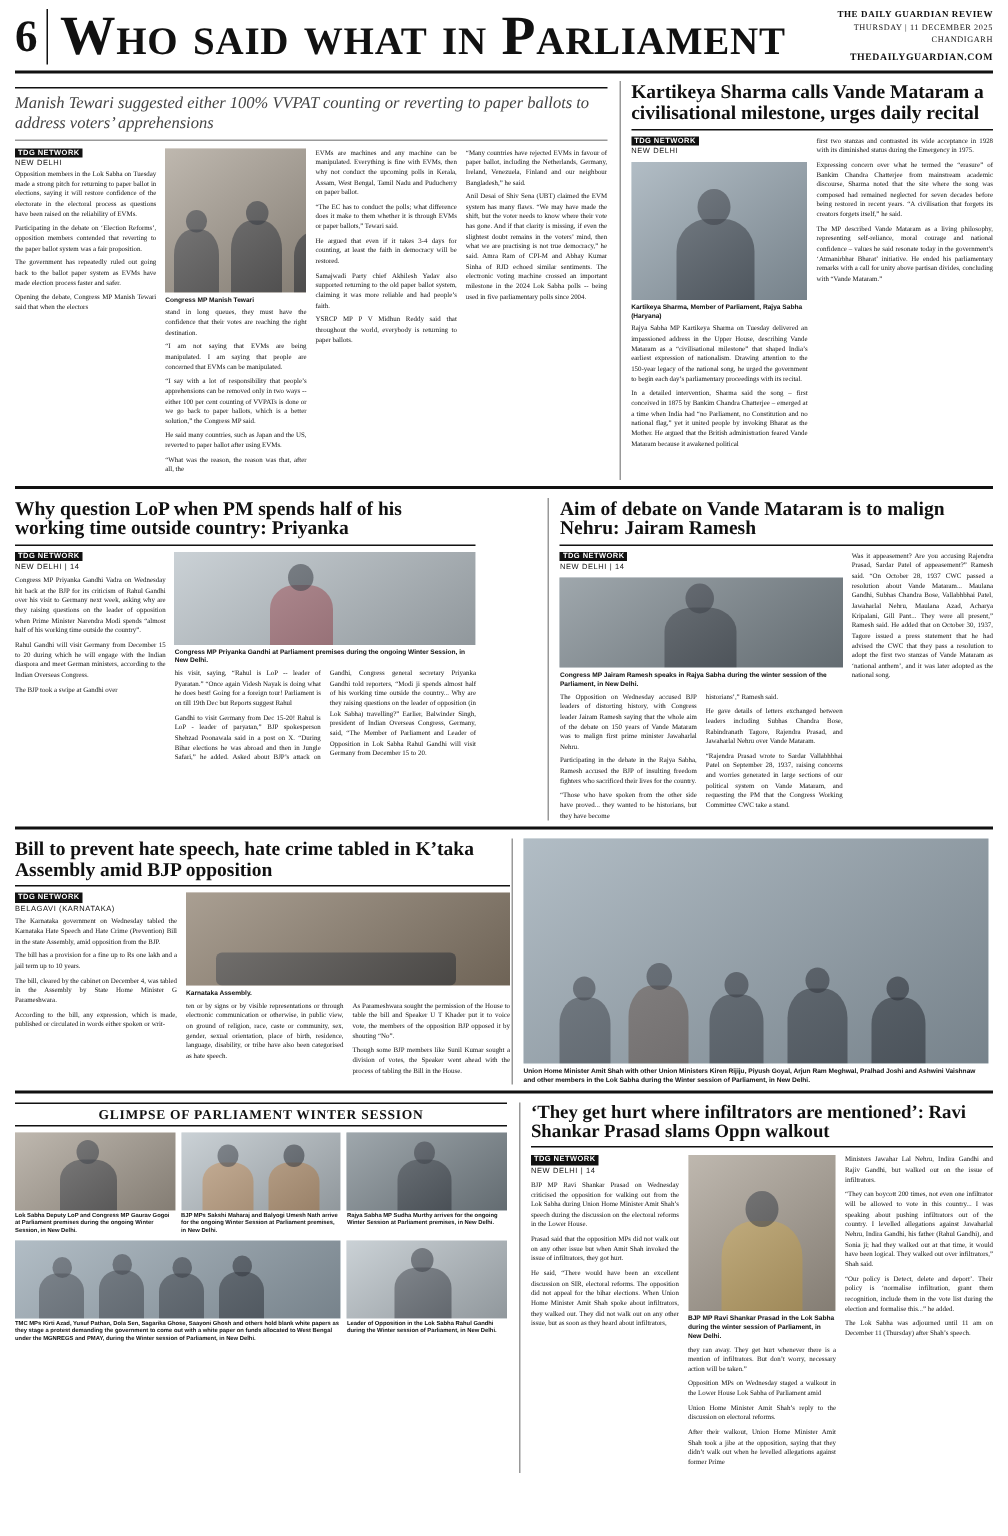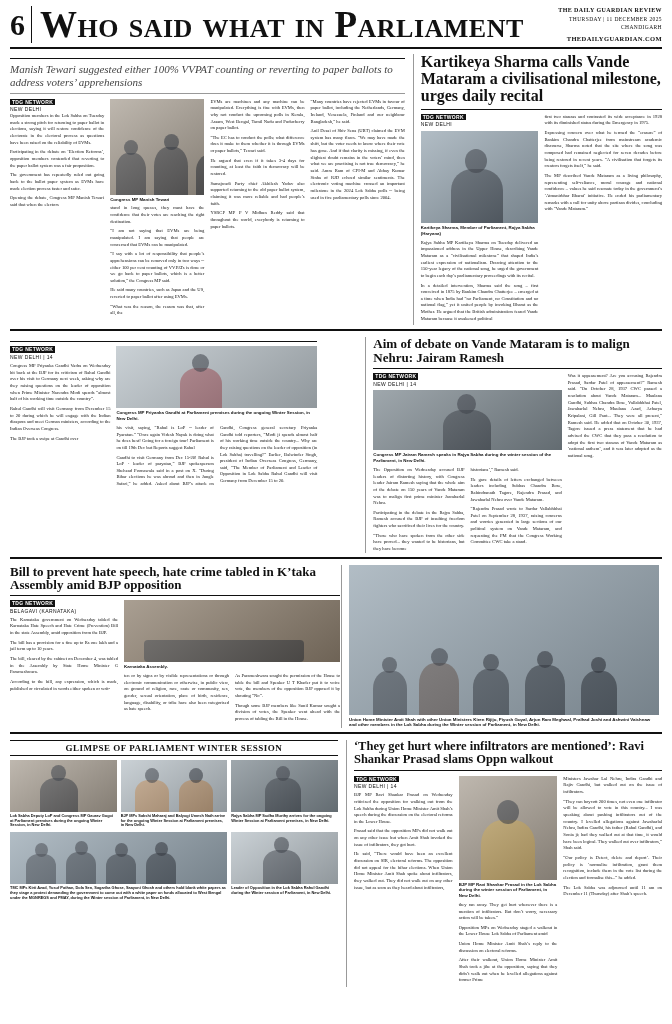--- a/index.html
+++ b/index.html
@@ -60,21 +60,21 @@
   .top-left { width: 396px; }
   .top-right { width: 250px; border-left: .6px solid #999; padding-left: 7px; }
 
   .headline-main { font-size: 20px; }
   .deck { font-size: 11px; margin-top: 0; font-family: Liberation Serif, serif; }
   .cols3 { display: flex; gap: 6px; margin-top: 5px; }
   .cols3 > div { flex: 1; }
   .cols2 { display: flex; gap: 6px; margin-top: 4px; }
   .cols2 > div { flex: 1; }
 
-  .headline-r { font-size: 16px; line-height: 1.05; }
+  .headline-r { font-size: 13px; line-height: 1.05; }
 
   
   .band2 { display: flex; gap: 8px; margin-top: 6px; }
   .b2a { width: 330px; }
   .b2b { width: 318px; border-left: .6px solid #999; padding-left: 7px; margin-left: 40px; }
   .headline-b2 { font-size: 13px; }
 
   
   .band3 { display: flex; gap: 1px; margin-top: 6px; }
   .b3a { width: 330px; }
@@ -200,20 +200,21 @@
         </div>
       </div>
     </div>
   </div>
 
   <div class="rule" style="border-top-width:2px"></div>
 
   <div class="band2">
 
     <div class="b2a">
+      <div class="hl headline-b2">Why question LoP when PM spends half of his working time outside country: Priyanka</div>
       <div class="rule"></div>
       <div class="cols2">
         <div>
           <div class="byline">
             <span class="tag">TDG NETWORK</span>
             <span class="loc">NEW DELHI | 14</span>
           </div>
           <div class="body-col" style="margin-top:2px">
             <p>Congress MP Priyanka Gandhi Vadra on Wednesday hit back at the BJP for its criticism of Rahul Gandhi over his visit to Germany next week, asking why are they raising questions on the leader of opposition when Prime Minister Narendra Modi spends “almost half of his working time outside the country”.</p>
             <p>Rahul Gandhi will visit Germany from December 15 to 20 during which he will engage with the Indian diaspora and meet German ministers, according to the Indian Overseas Congress.</p>

